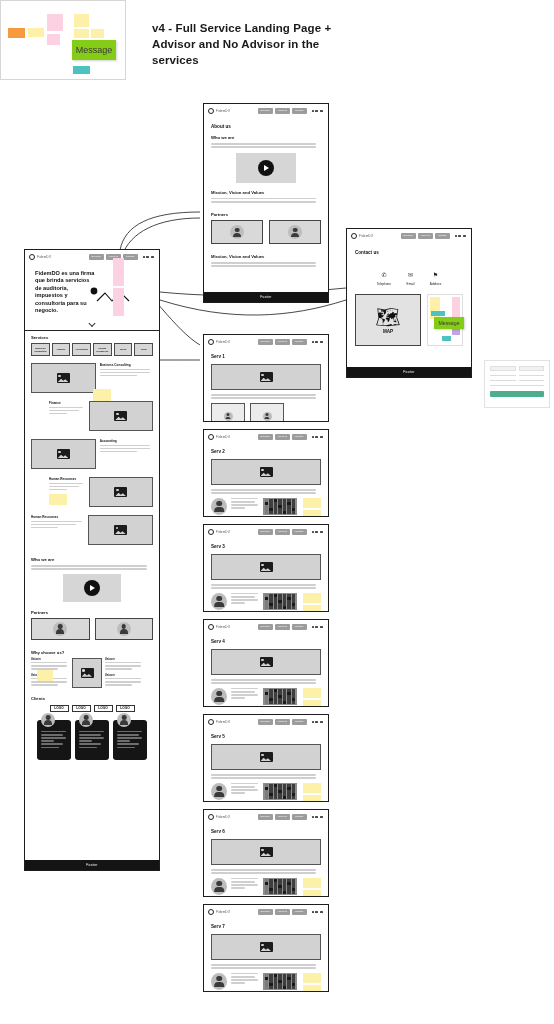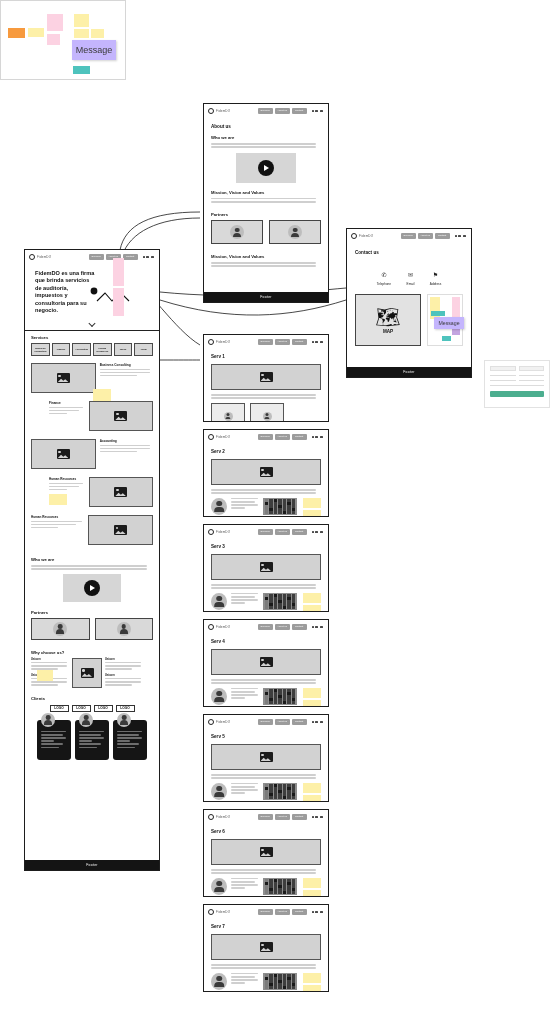--- a/index.html
+++ b/index.html
@@ -120,21 +120,21 @@
 
   .contact-icons{ display:flex; justify-content:space-around; padding:0 14px; }
   .ci{ text-align:center; }
   .ci-g{ font-size:6px;color:#222;line-height:7px; }
   .ci-l{ font-size:3.1px;color:#222;margin-top:1px;}
   .mapbox{ background:#e2e2e2;border:1px solid #444;display:flex;flex-direction:column;
            align-items:center;justify-content:center;gap:2px;}
   .map-glyph{ font-size:20px;line-height:20px;color:#111; }
   .map-lbl{ font-size:4.6px;font-weight:bold;color:#111;}
 
-  .msg-note{ background:#c4b5fd; box-shadow:1px 1px 2px rgba(0,0,0,.18);
+  .msg-note{ background:#84cc16; box-shadow:1px 1px 2px rgba(0,0,0,.18);
              display:flex;align-items:center;justify-content:center;
              font-size:5.2px;color:#3a3a3a; }
   .msg-note.big{ font-size:9px; }
 
   
   #formcard{ left:484px; top:360px; width:66px; height:48px; background:#fff;
              border:1px solid #e2e2e2; }
   .fc-pad{ padding:5px 5px; }
   .fc-tabs{ display:flex;gap:3px;margin-bottom:4px;}
   .fc-tab{ flex:1;height:5px;background:#f1f1f1;border:1px solid #e0e0e0;}
@@ -162,20 +162,21 @@
       <path d="M122,256 C130,232 158,218 200,218"></path>
       <path d="M118,262 C150,290 175,330 200,345"></path>
       <path d="M160,300 C230,322 290,318 346,300"></path>
       <path d="M160,292 C240,300 300,292 346,288"></path>
       <path d="M108,282 C112,300 106,340 96,360"></path>
       <path d="M160,360 C180,360 190,360 200,360"></path>
       <path d="M92,300 C84,330 74,380 76,420"></path>
     </g>
   </svg>
 
+  <div class="board-title">v4  - Full Service Landing Page + Advisor and No Advisor in the services</div>
 
   <div class="frame" id="mainpage">
     <div class="frame-inner">
       <div class="brbar">
         <span class="logo-dot"></span>
         <span class="logo-txt">FidemDO</span>
         <span class="nav">
           <span class="navbtn">Services</span>
           <span class="navbtn">About us</span>
           <span class="navbtn">Contact</span>

